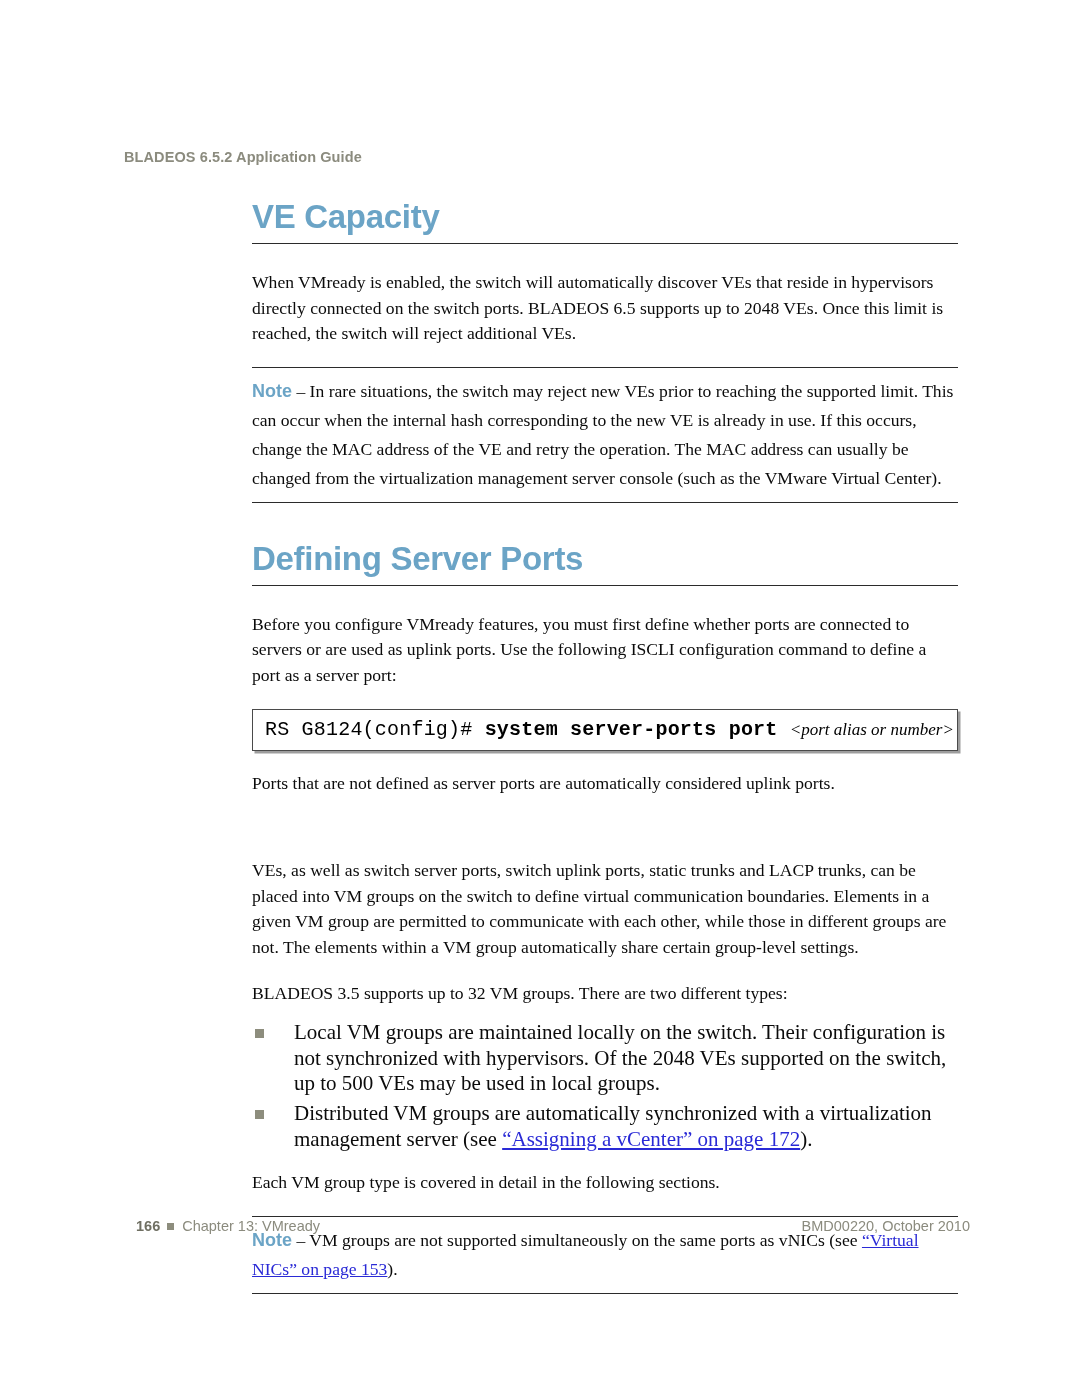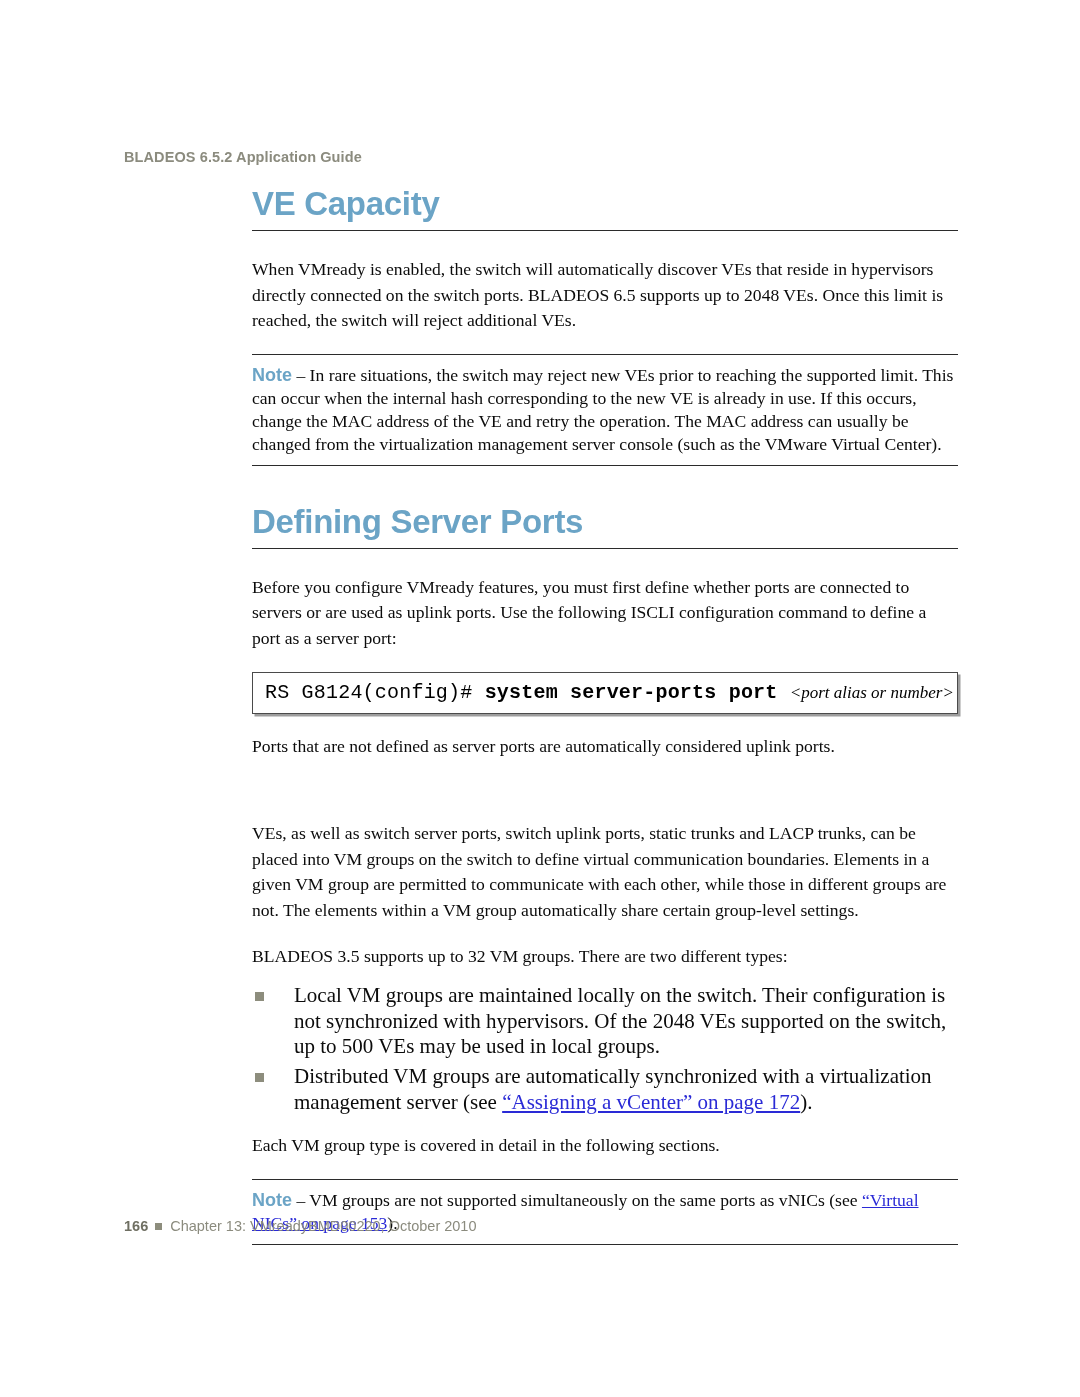--- a/index.html
+++ b/index.html
@@ -59,21 +59,21 @@
     margin: 0;
     padding: 0;
   }
   .section-rule {
     height: 0;
     border-top: 1.6px solid #2b2b2b;
     margin-top: 8px;
     margin-bottom: 0;
   }
   .head-block { margin-bottom: 0; }
-  .head-block.first { margin-top: 0; }
+  .head-block.first { margin-top: 13px; }
 
   
   p.body {
     font-family: "Liberation Serif", "DejaVu Serif", serif;
     font-size: 17.6px;
     line-height: 25.6px;
     color: #0b0b0b;
     margin: 0;
     text-align: left;
   }
@@ -87,21 +87,21 @@
   
   .note {
     position: relative;
     padding: 9px 0 9px 0;
     border-top: 1.6px solid #2b2b2b;
     border-bottom: 1.6px solid #2b2b2b;
   }
   .note p {
     font-family: "Liberation Serif", "DejaVu Serif", serif;
     font-size: 17.6px;
-    line-height: 23px;
+    line-height: 29px;
     margin: 0;
     color: #0b0b0b;
   }
   .note-label {
     font-family: "Liberation Sans", "DejaVu Sans", sans-serif;
     font-weight: bold;
     font-size: 18px;
     color: #6ba4c6;
   }
   .note-dash {
@@ -157,27 +157,28 @@
   }
 
   
   .xref {
     color: #2a2ad6;
   }
 
   
   .footer {
     position: absolute;
-    left: 124px;
+    left: 136px;
     top: 1218px;
     width: 834px;
     font-family: "Liberation Sans", "DejaVu Sans", sans-serif;
     font-size: 14.5px;
     color: #8b8b7e;
     display: flex;
+    justify-content: space-between;
     align-items: baseline;
   }
   .footer-left { display: flex; align-items: baseline; white-space: nowrap; }
   .footer-page {
     font-weight: bold;
     color: #6f6f62;
     margin-right: 7px;
   }
   .footer-sq {
     display: inline-block;

